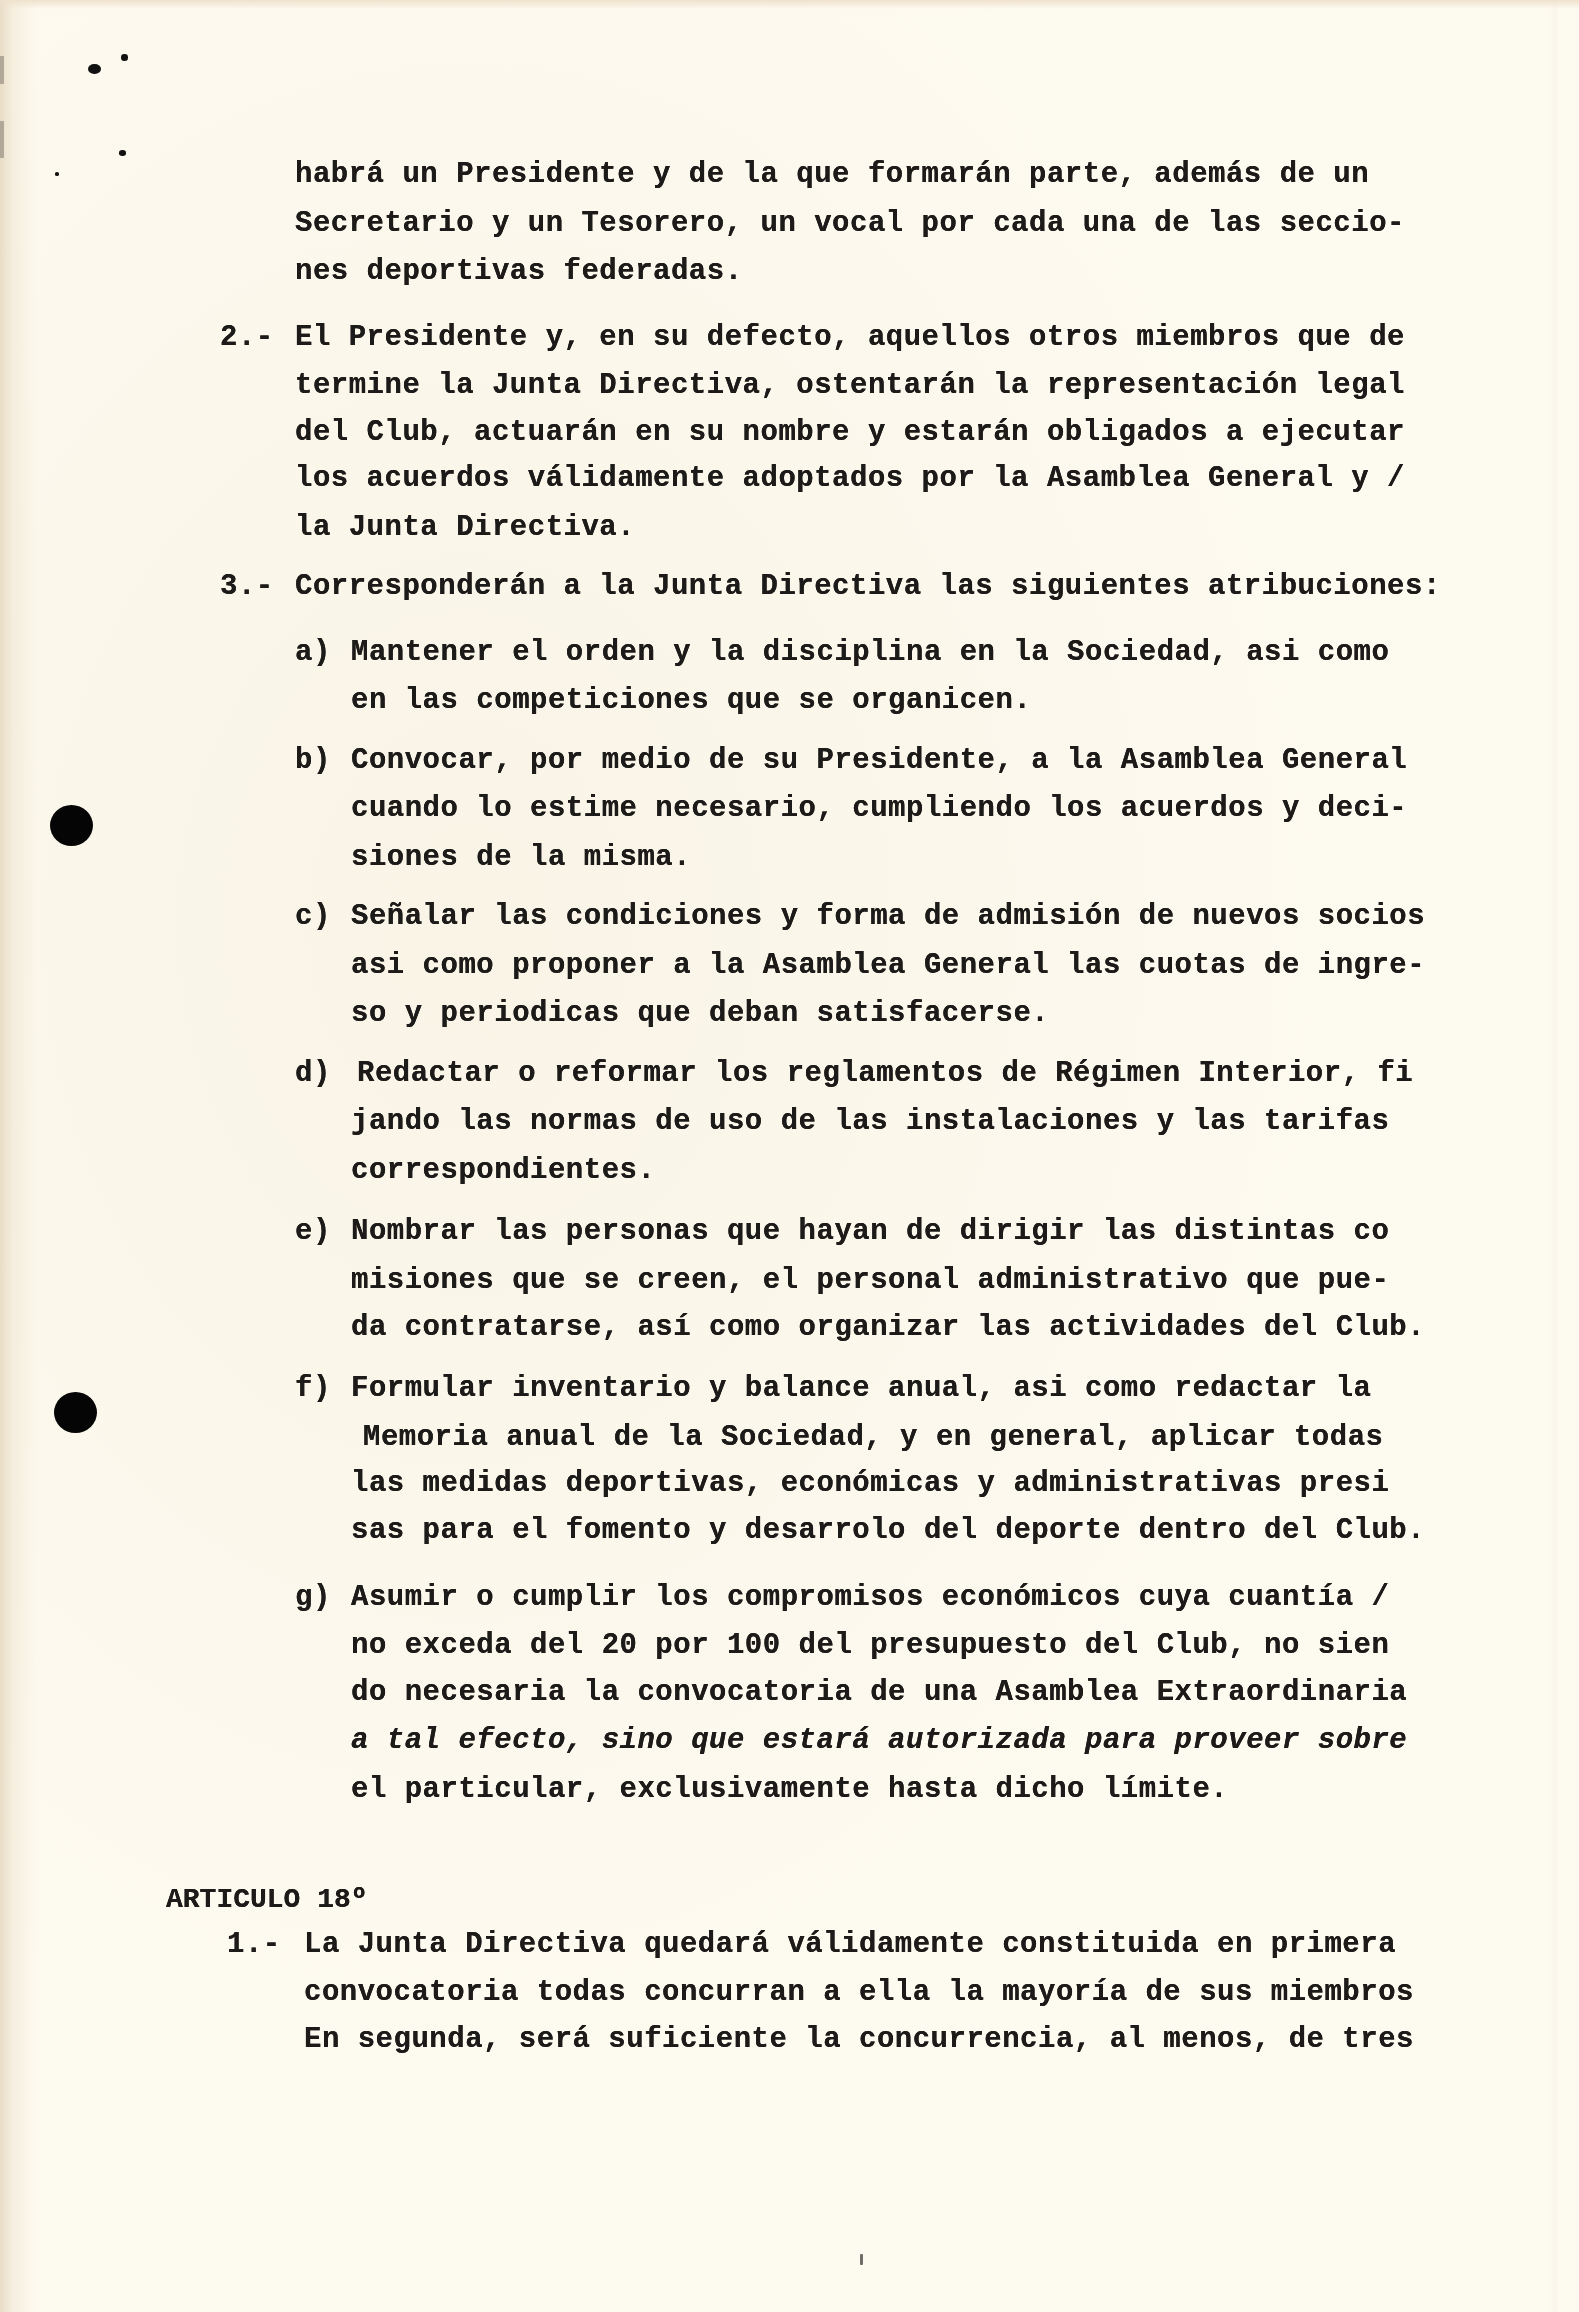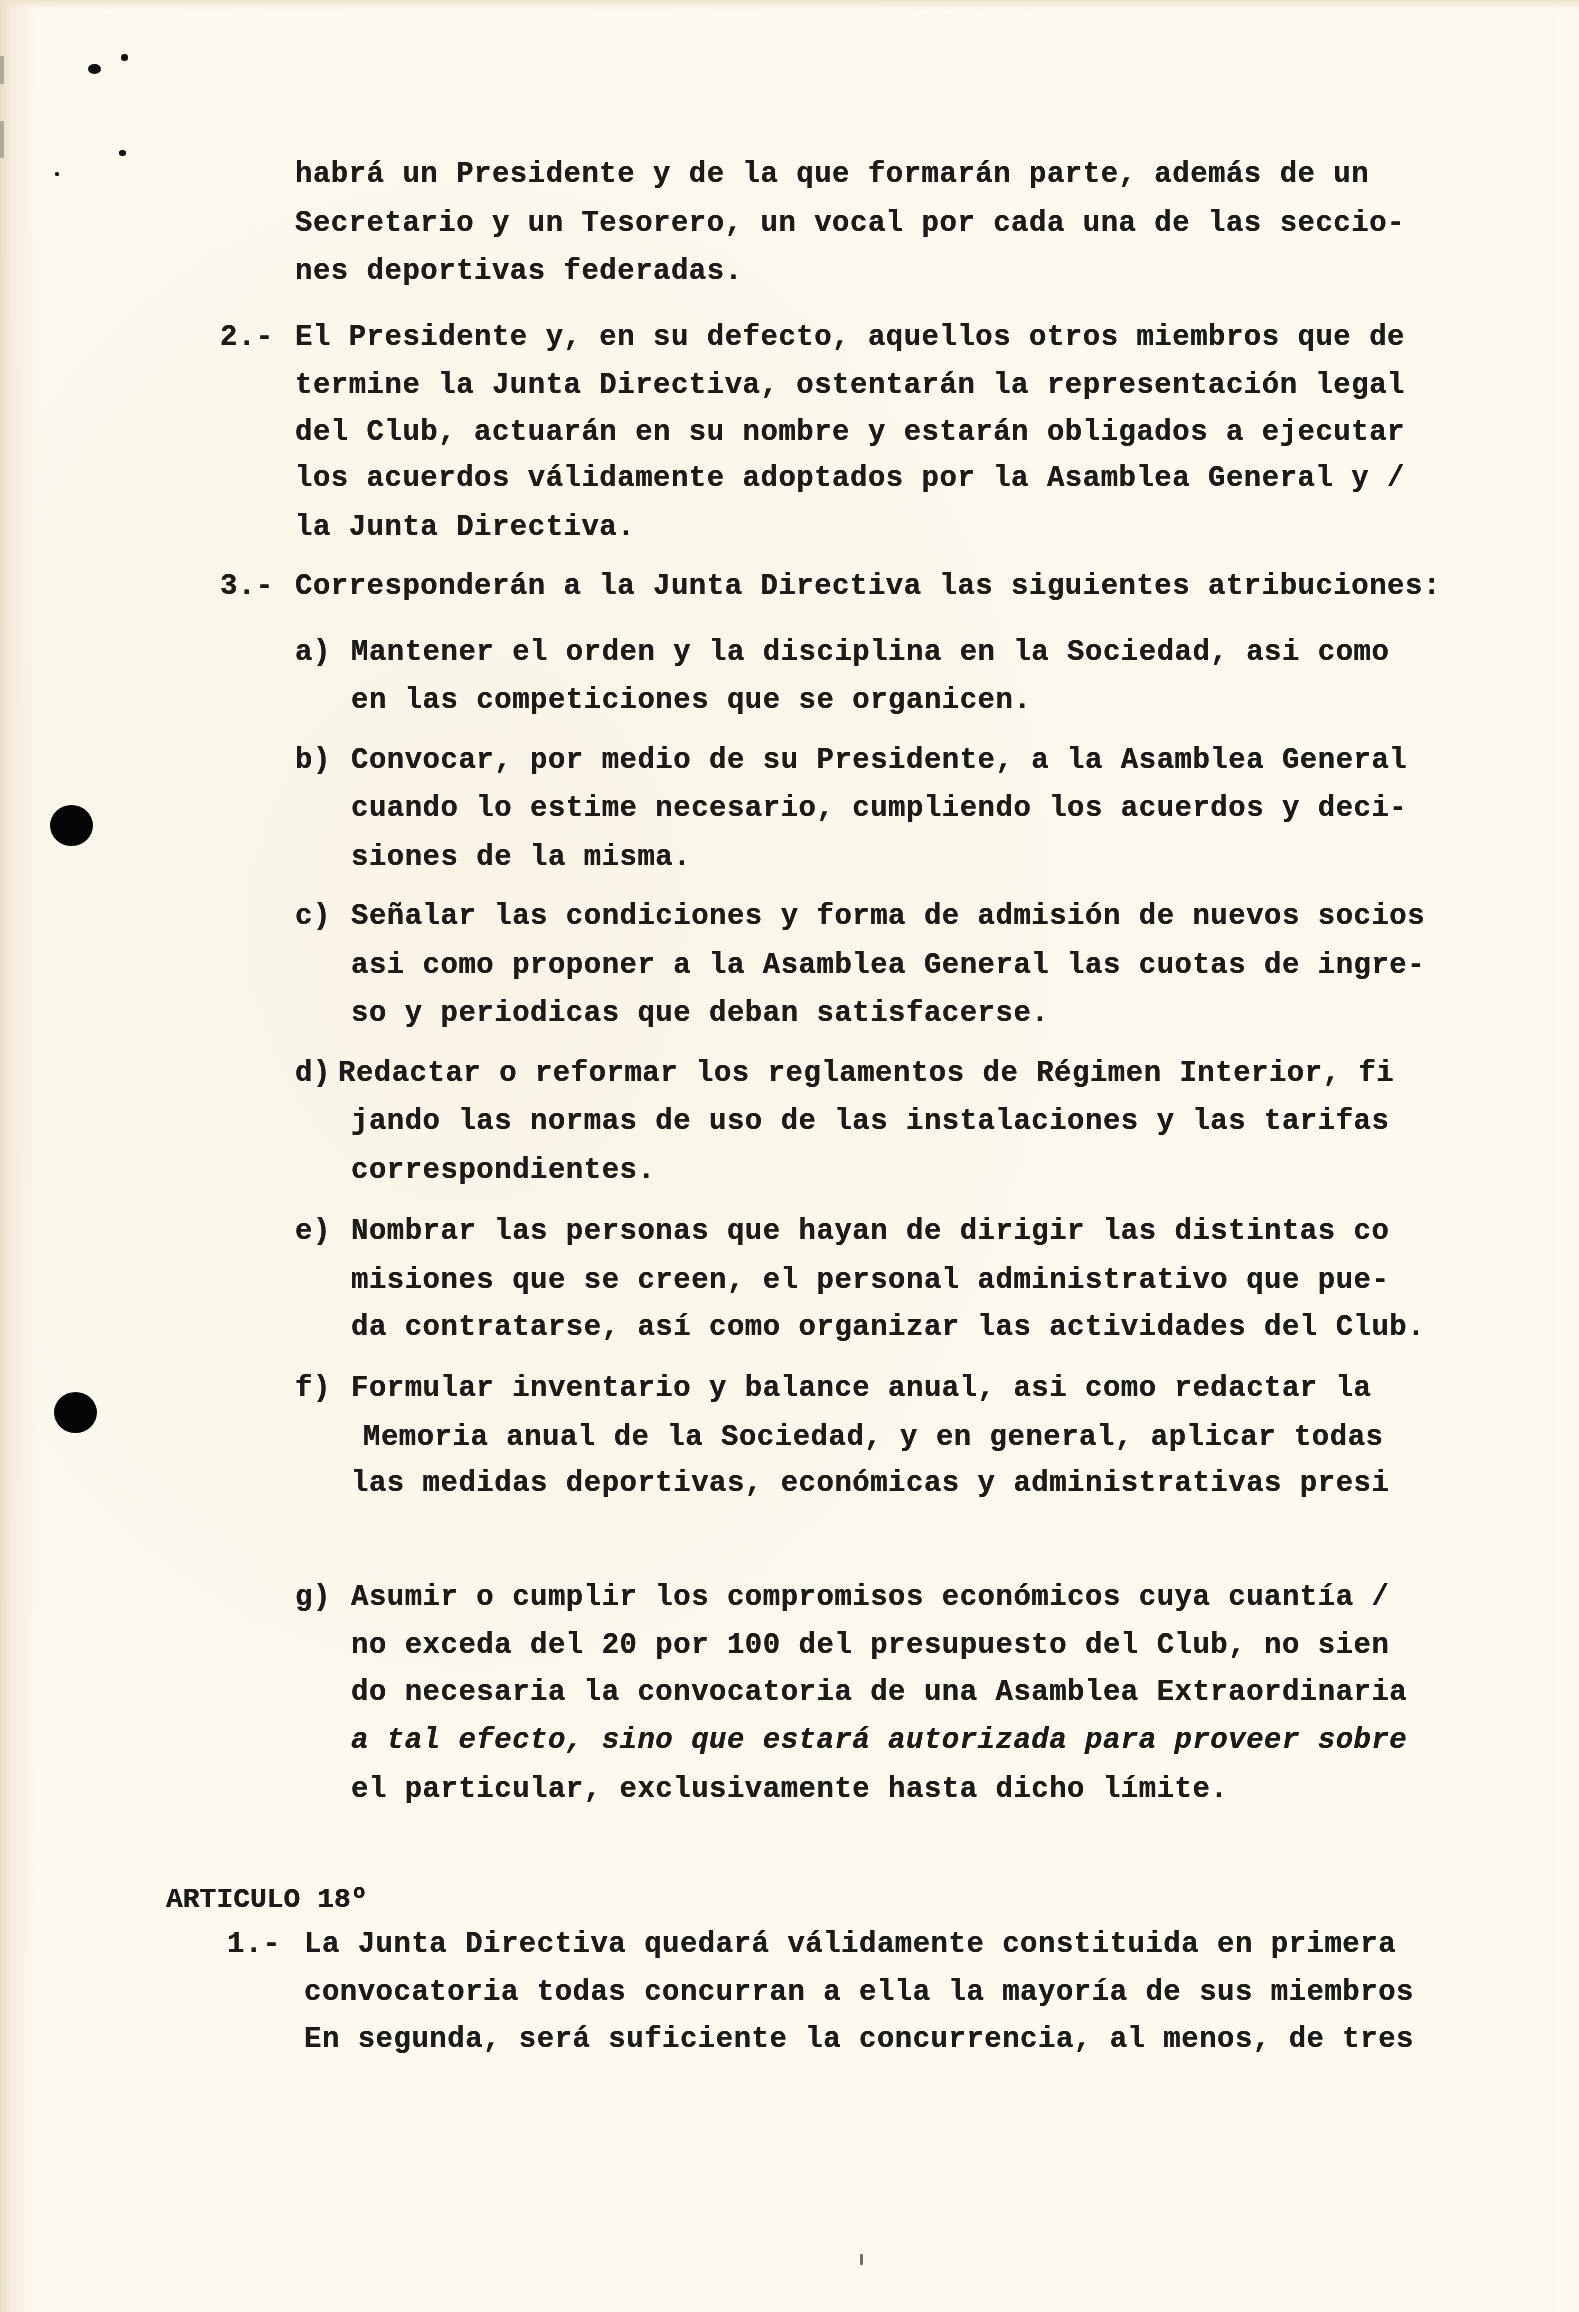--- a/index.html
+++ b/index.html
@@ -103,33 +103,34 @@
   <div class="line" style="left:351px;top:746px;">Convocar, por medio de su Presidente, a la Asamblea General</div>
   <div class="line" style="left:351px;top:794px;">cuando lo estime necesario, cumpliendo los acuerdos y deci-</div>
   <div class="line" style="left:351px;top:843px;">siones de la misma.</div>
 
   <div class="line" style="left:295px;top:902px;">c)</div>
   <div class="line" style="left:351px;top:902px;">Señalar las condiciones y forma de admisión de nuevos socios</div>
   <div class="line" style="left:351px;top:951px;">asi como proponer a la Asamblea General las cuotas de ingre-</div>
   <div class="line" style="left:351px;top:999px;">so y periodicas que deban satisfacerse.</div>
 
   <div class="line" style="left:295px;top:1059px;">d)</div>
-  <div class="line" style="left:338px;top:1059px;">Redactar o reformar los reglamentos de Régimen Interior, fi</div>
+  <div class="line" style="left:357px;top:1059px;">Redactar o reformar los reglamentos de Régimen Interior, fi</div>
   <div class="line" style="left:351px;top:1107px;">jando las normas de uso de las instalaciones y las tarifas</div>
   <div class="line" style="left:351px;top:1156px;">correspondientes.</div>
 
   <div class="line" style="left:295px;top:1217px;">e)</div>
   <div class="line" style="left:351px;top:1217px;">Nombrar las personas que hayan de dirigir las distintas co</div>
   <div class="line" style="left:351px;top:1266px;">misiones que se creen, el personal administrativo que pue-</div>
   <div class="line" style="left:351px;top:1313px;">da contratarse, así como organizar las actividades del Club.</div>
 
   <div class="line" style="left:295px;top:1374px;">f)</div>
   <div class="line" style="left:351px;top:1374px;">Formular inventario y balance anual, asi como redactar la</div>
   <div class="line" style="left:351px;top:1423px;margin-left:12px;">Memoria anual de la Sociedad, y en general, aplicar todas</div>
   <div class="line" style="left:351px;top:1469px;">las medidas deportivas, económicas y administrativas presi</div>
+  <div class="line" style="left:351px;top:1516px;">sas para el fomento y desarrolo del deporte dentro del Club.</div>
 
   <div class="line" style="left:295px;top:1583px;">g)</div>
   <div class="line" style="left:351px;top:1583px;">Asumir o cumplir los compromisos económicos cuya cuantía /</div>
   <div class="line" style="left:351px;top:1631px;">no exceda del 20 por 100 del presupuesto del Club, no sien</div>
   <div class="line" style="left:351px;top:1678px;">do necesaria la convocatoria de una Asamblea Extraordinaria</div>
   <div class="line" style="left:351px;top:1726px;font-style:italic;">a tal efecto, sino que estará autorizada para proveer sobre</div>
   <div class="line" style="left:351px;top:1775px;">el particular, exclusivamente hasta dicho límite.</div>
 
   <div class="line heading" style="left:166px;top:1868px;">ARTICULO 18º</div>
 

